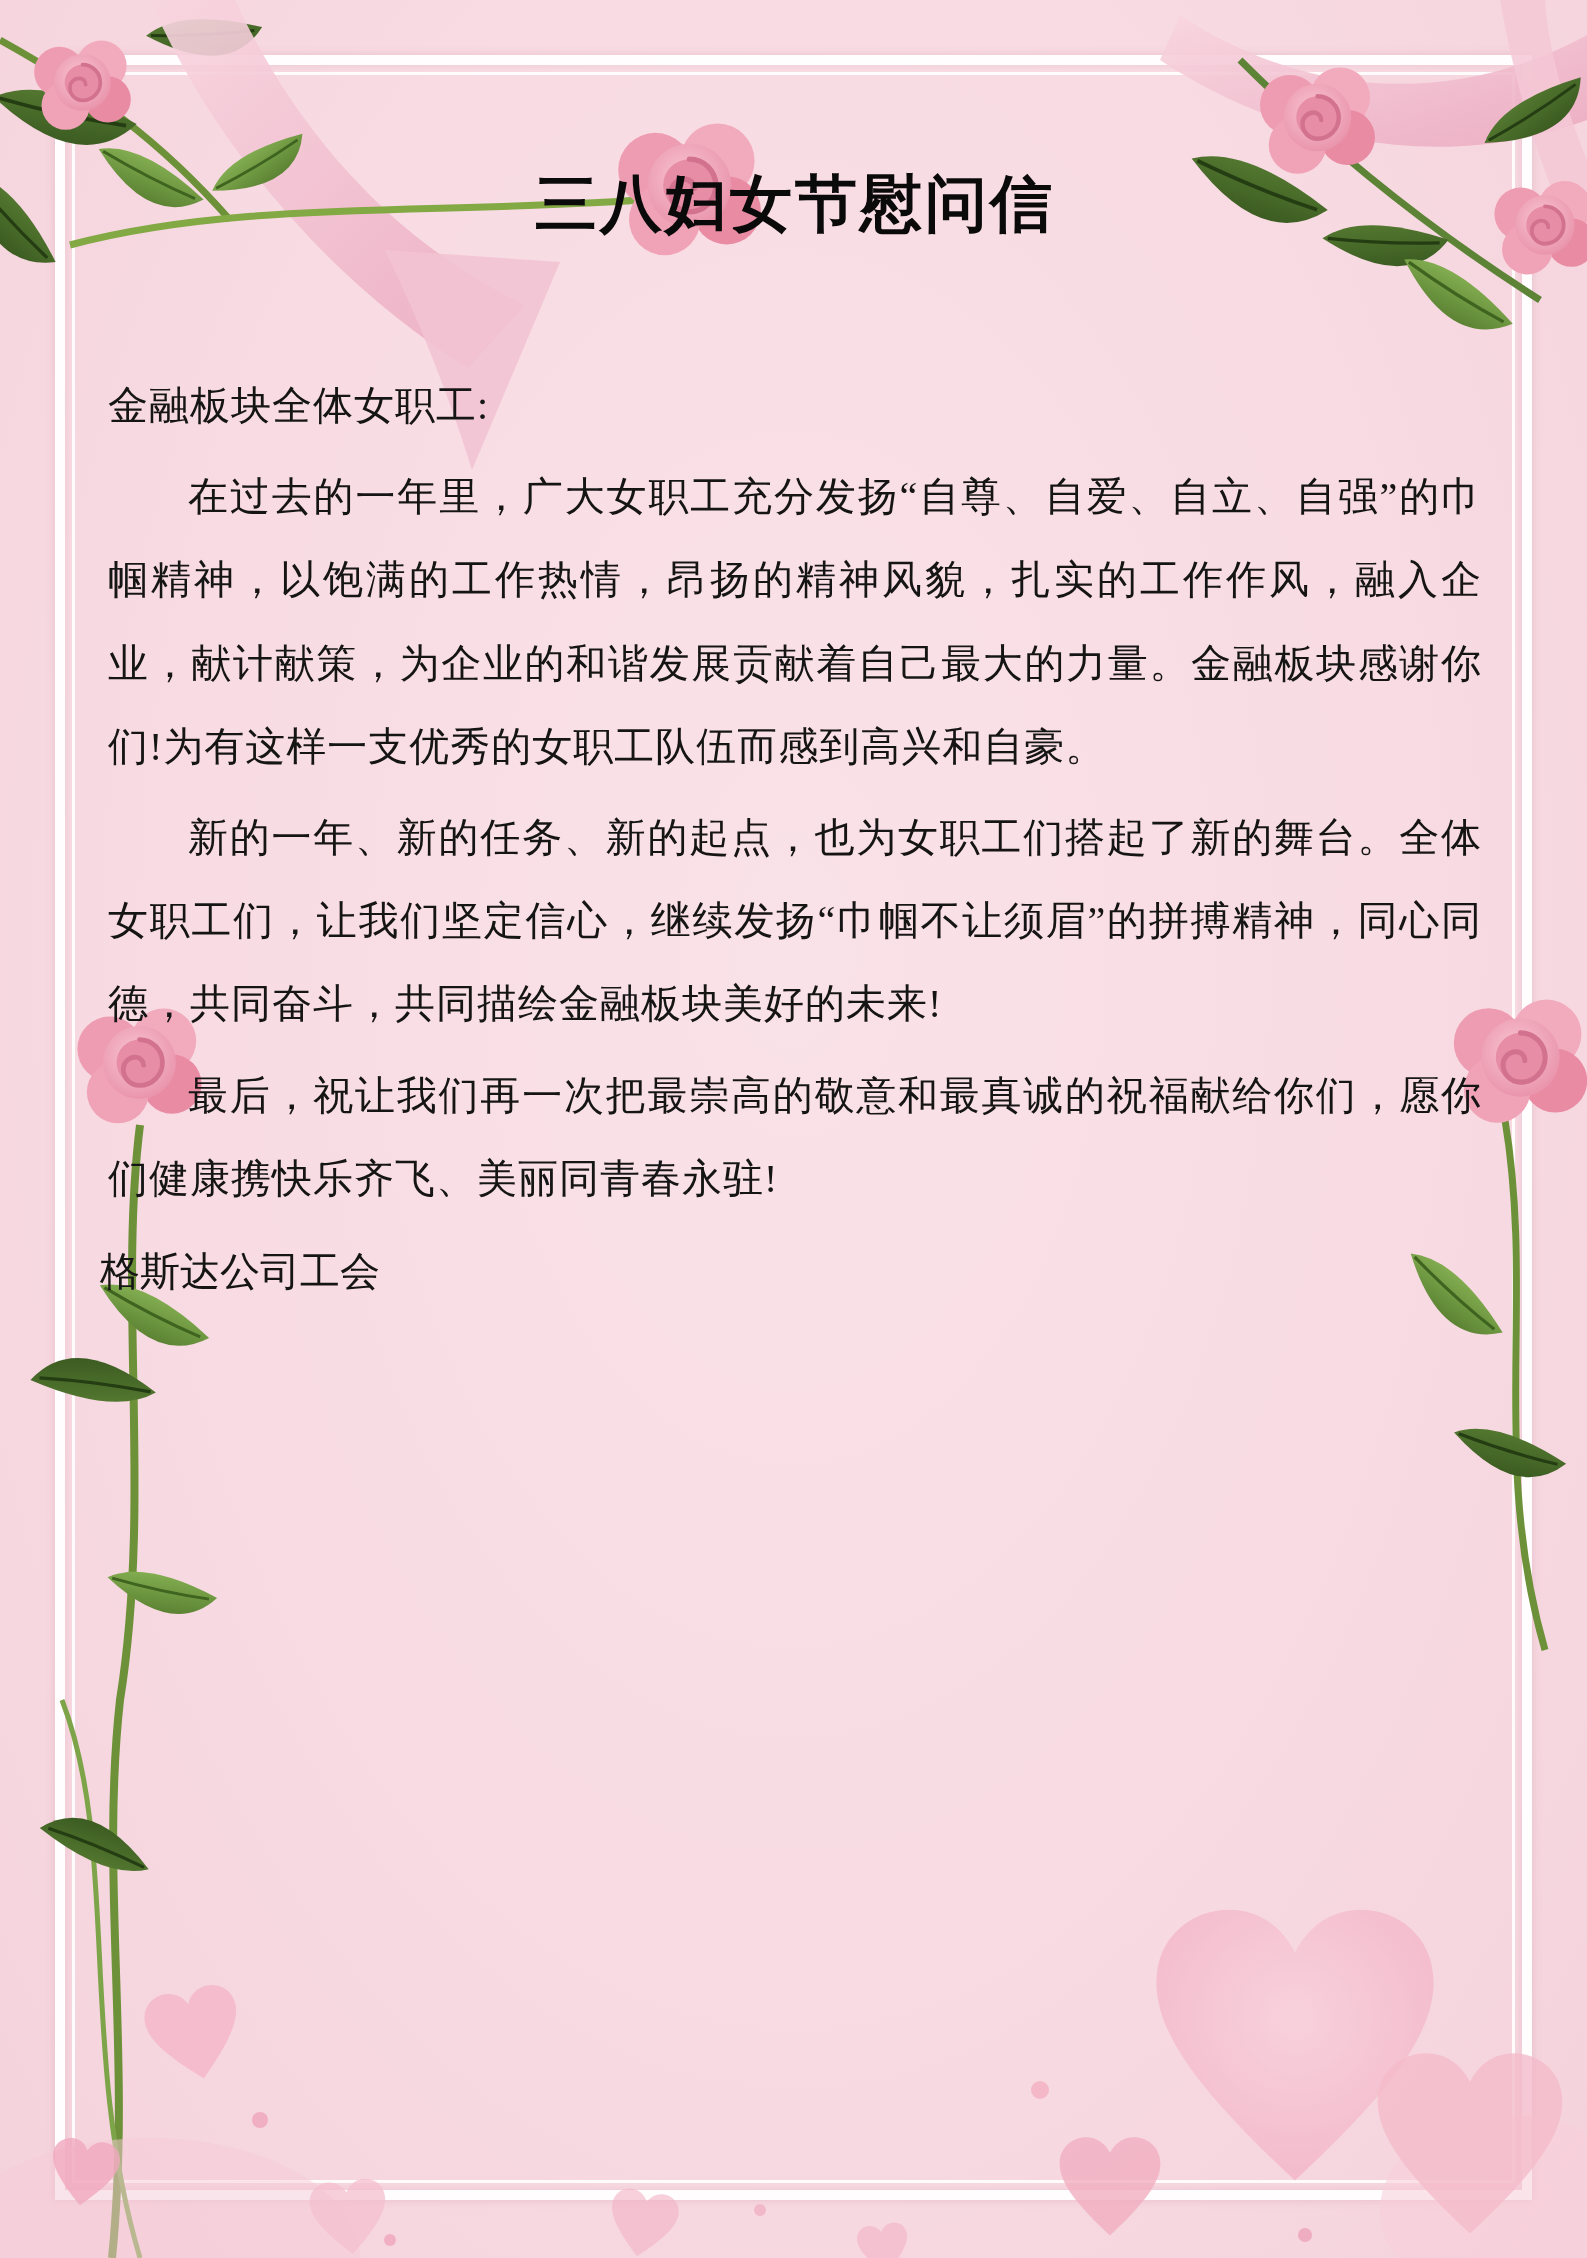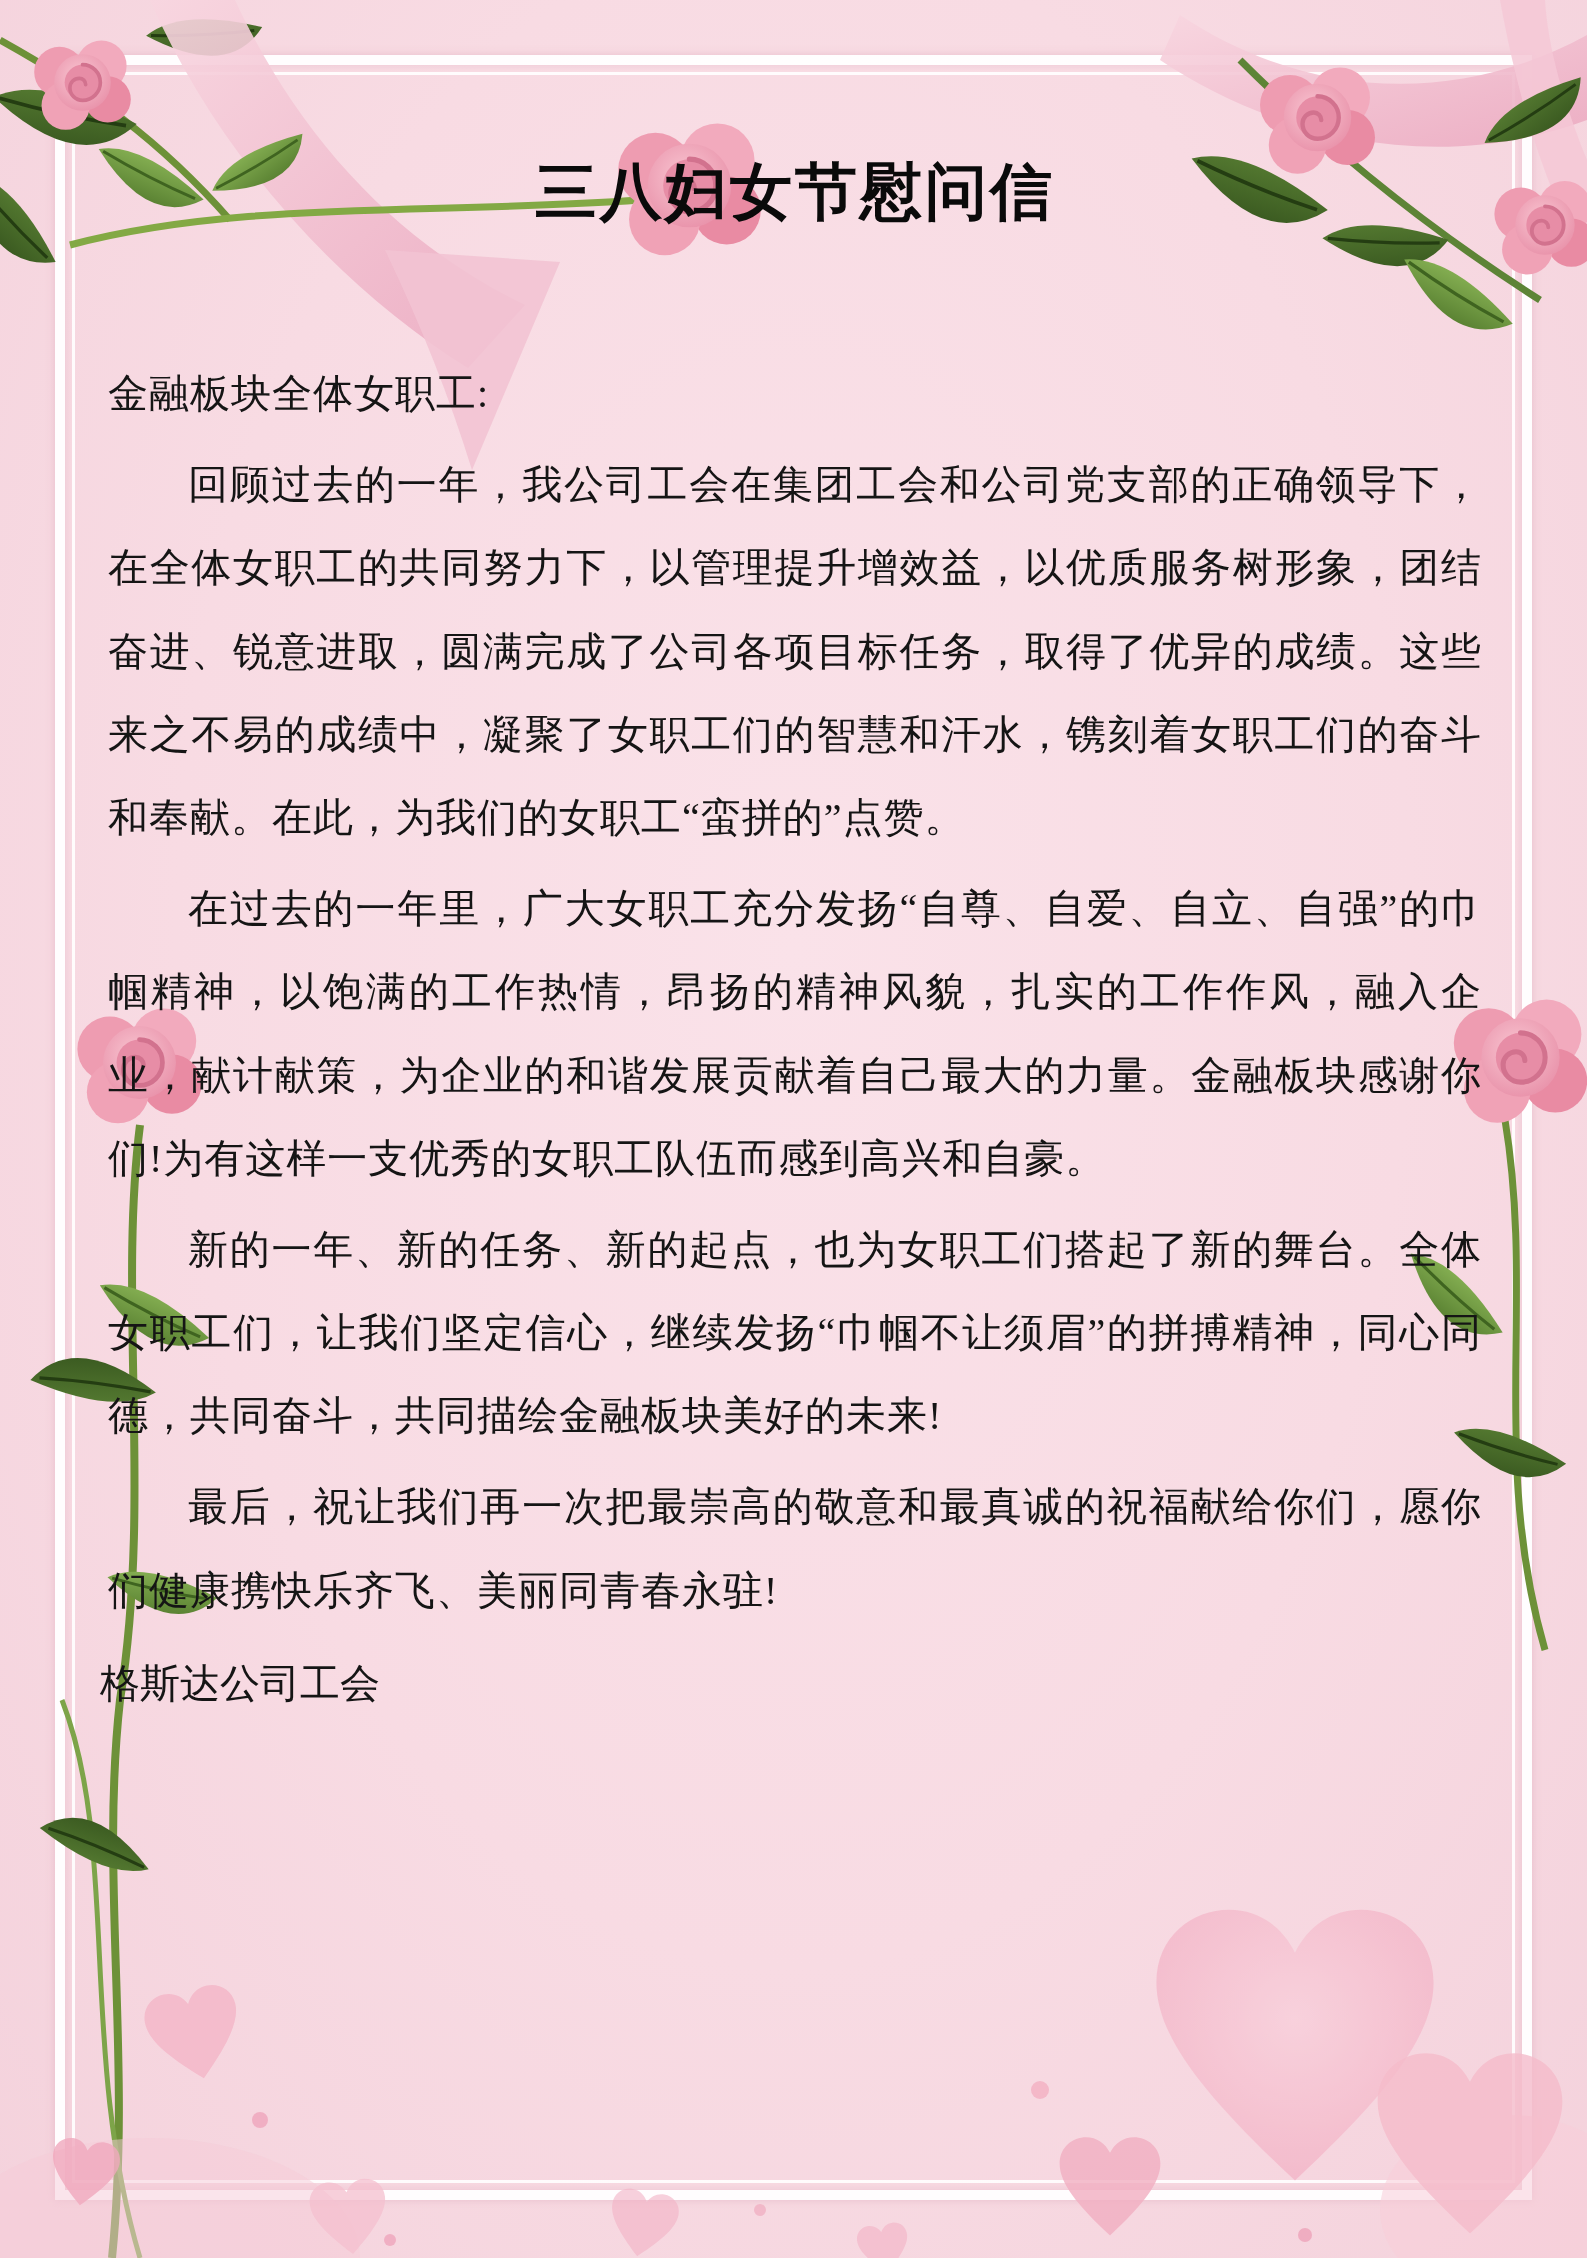--- a/index.html
+++ b/index.html
@@ -17,21 +17,21 @@
     border:10px solid rgba(255,255,255,.95);
     box-shadow:0 0 8px rgba(214,160,177,.45), inset 0 0 6px rgba(214,160,177,.35);
     z-index:1;
   }
   .frame-inner{
     position:absolute;left:7px;top:7px;right:7px;bottom:7px;
     border:3px solid rgba(255,255,255,.9);
   }
   .decor{position:absolute;left:0;top:0;z-index:2;pointer-events:none;}
   .content{
-    position:absolute;left:100px;right:97px;top:0;z-index:3;
+    position:absolute;left:100px;right:97px;top:12px;z-index:3;
     color:#151515;
   }
   .title{
     margin:150px 0 118px 0;
     text-align:center;
     font-family:"Liberation Sans", sans-serif;
     font-weight:bold;
     font-size:62px;
     letter-spacing:3px;
     color:#0a0a0a;
@@ -176,21 +176,20 @@
       <use href="#heart" width="100" height="100" transform="translate(610,2180) rotate(10) scale(0.8)" fill="#f3b3c6" opacity="0.6"></use>
       <use href="#heart" width="100" height="100" transform="translate(850,2225) rotate(-8) scale(0.6)" fill="#f3b3c6" opacity="0.6"></use>
       <circle cx="760" cy="2210" r="6" fill="#eea3b9" opacity="0.6"></circle>
     </g>
   </svg>
 
   <div class="content">
     <h1 class="title">三八妇女节慰问信</h1>
     <div class="body-text">
       <p class="salutation">金融板块全体女职工:</p>
-      <p class="para">回顾过去的一年，我公司工会在集团工会和公司党支部的正确领导下，在全体女职工的共同努力下，以管理提升增效益，以优质服务树形象，团结奋进、锐意进取，圆满完成了公司各项目标任务，取得了优异的成绩。这些来之不易的成绩中，凝聚了女职工们的智慧和汗水，镌刻着女职工们的奋斗和奉献。在此，为我们的女职工“蛮拼的”点赞。</p>
       <p class="para">在过去的一年里，广大女职工充分发扬“自尊、自爱、自立、自强”的巾帼精神，以饱满的工作热情，昂扬的精神风貌，扎实的工作作风，融入企业，献计献策，为企业的和谐发展贡献着自己最大的力量。金融板块感谢你们!为有这样一支优秀的女职工队伍而感到高兴和自豪。</p>
       <p class="para">新的一年、新的任务、新的起点，也为女职工们搭起了新的舞台。全体女职工们，让我们坚定信心，继续发扬“巾帼不让须眉”的拼搏精神，同心同德，共同奋斗，共同描绘金融板块美好的未来!</p>
       <p class="para">最后，祝让我们再一次把最崇高的敬意和最真诚的祝福献给你们，愿你们健康携快乐齐飞、美丽同青春永驻!</p>
     </div>
     <div class="signature">格斯达公司工会</div>
   </div>
 
 </div>
 
 </body></html>

